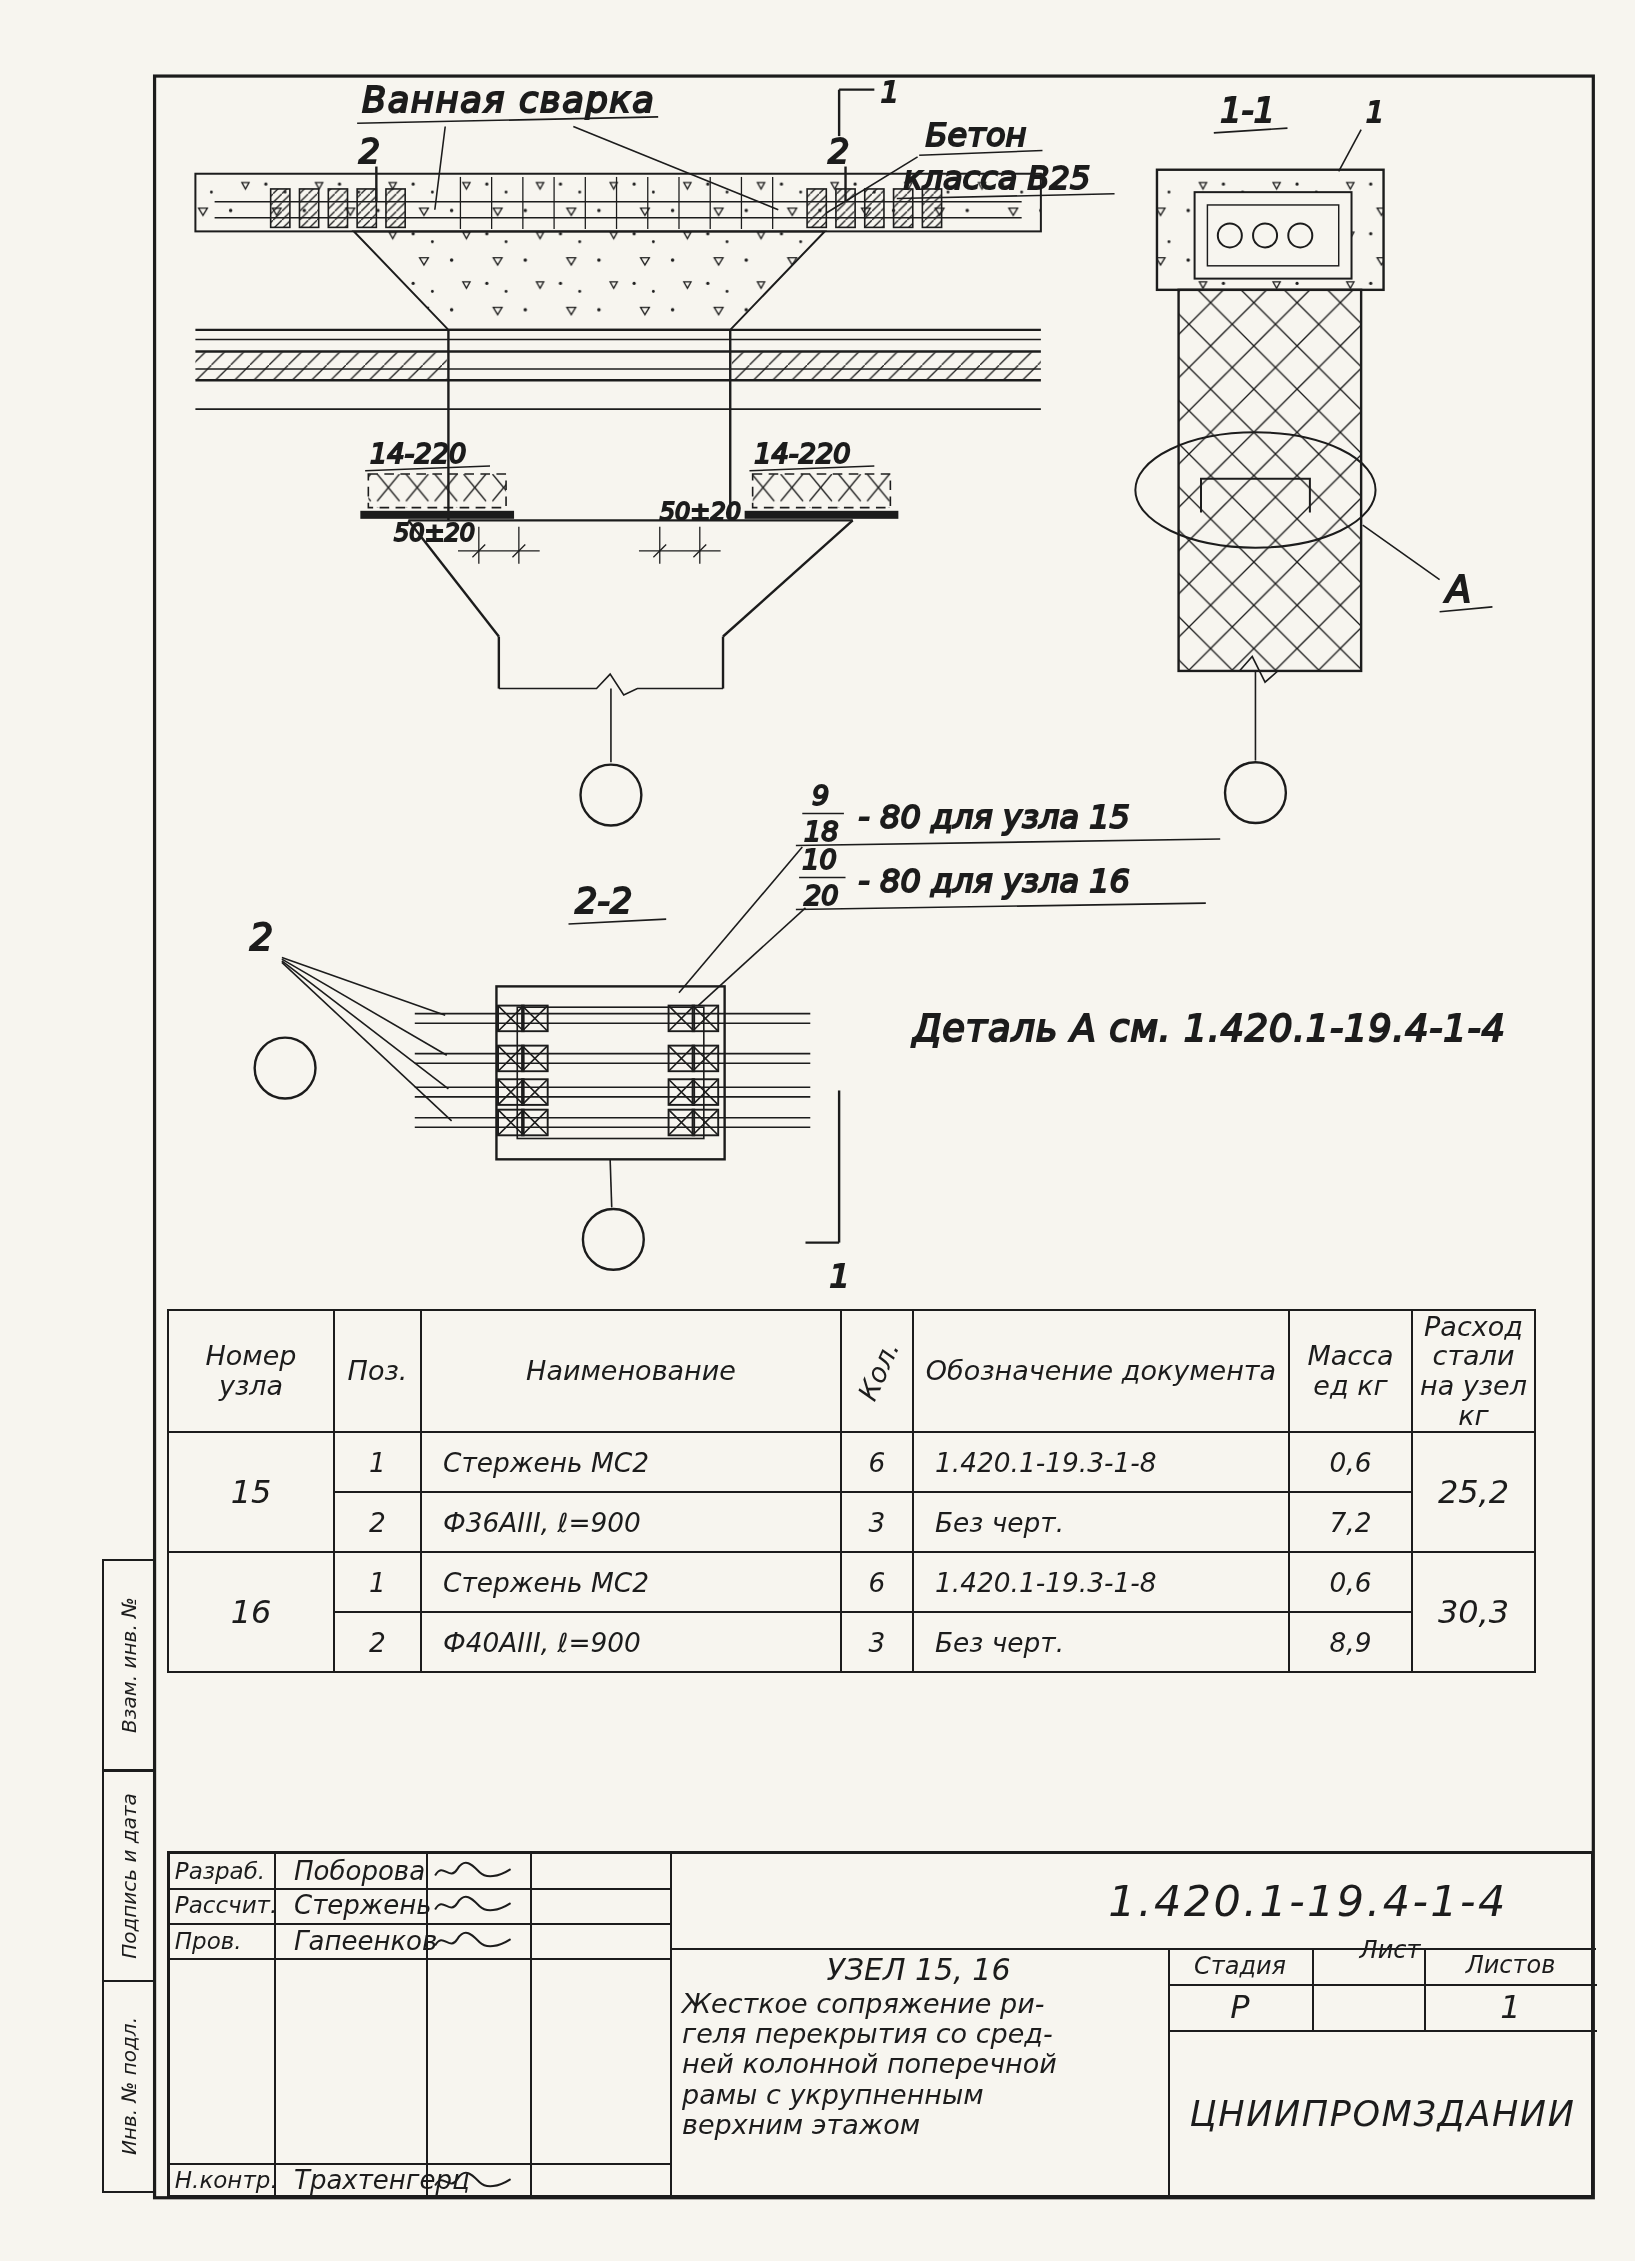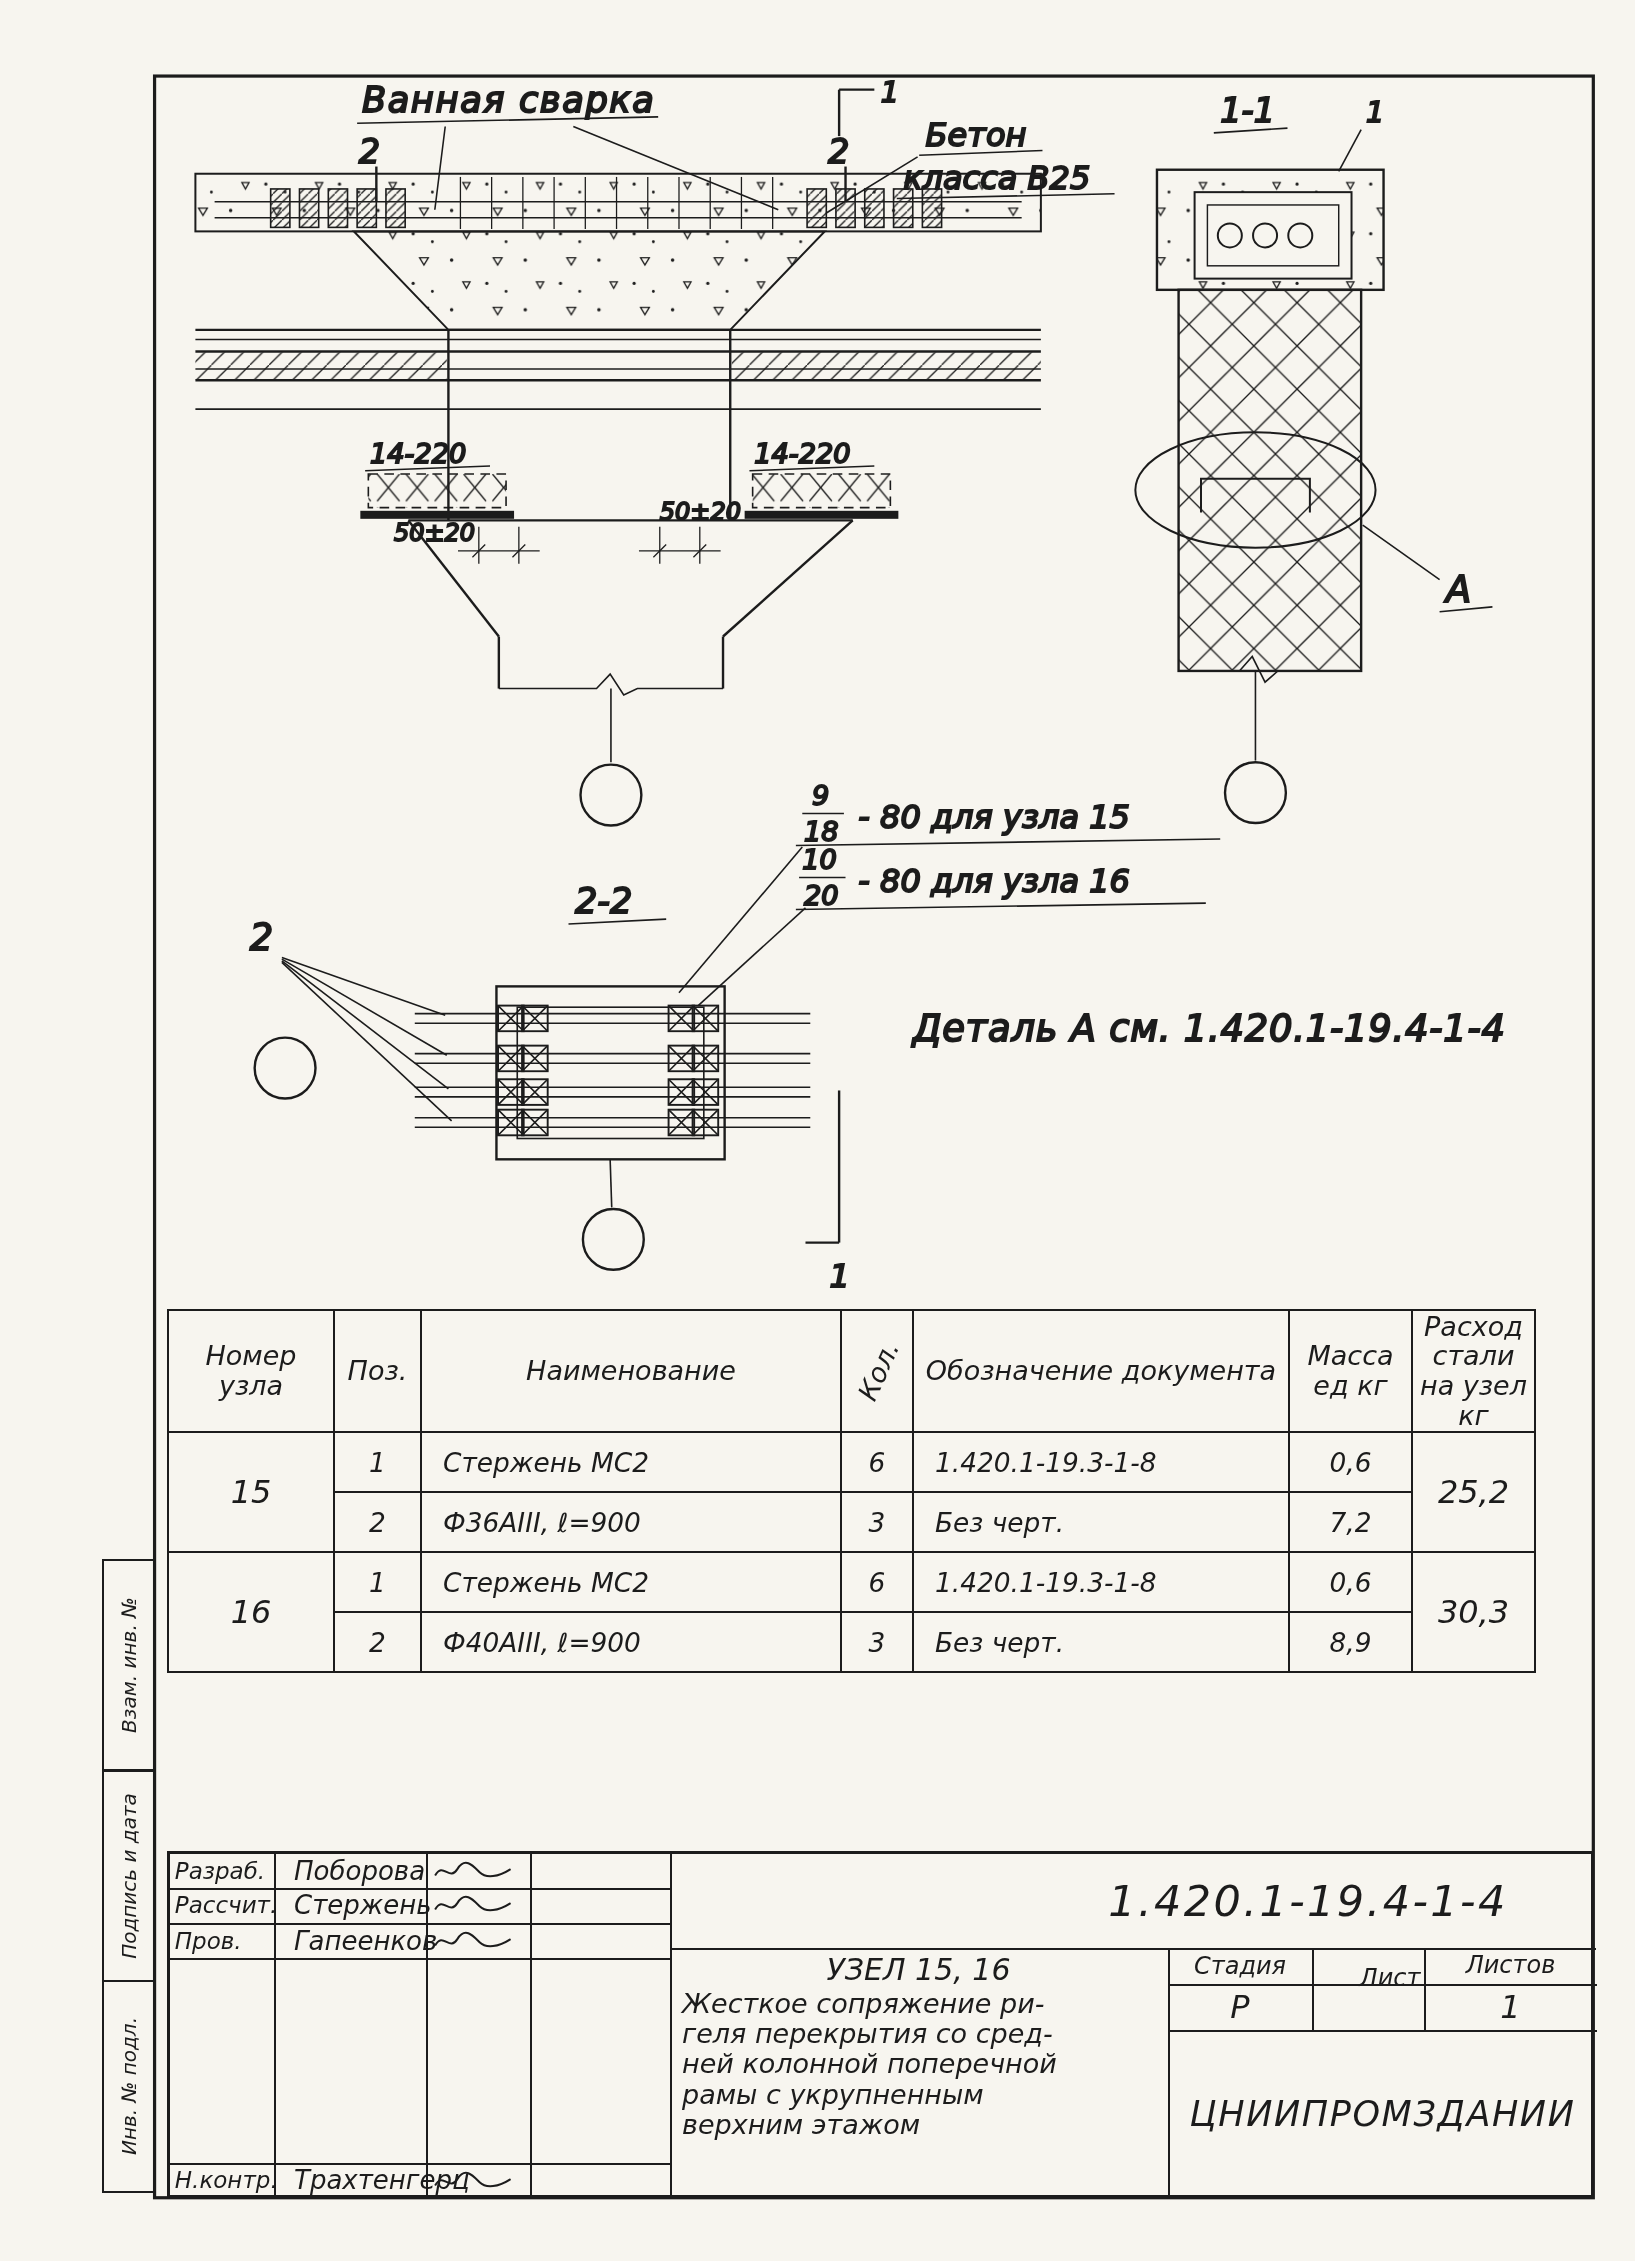--- a/index.html
+++ b/index.html
@@ -390,21 +390,21 @@
   <div class="tcell docnum" style="left:849px;top:0;width:578px;height:94px;justify-content:center;">1.420.1-19.4-1-4</div>
 
   <div class="tcell center subjline" style="left:500px;top:98px;width:497px;height:35px;">УЗЕЛ 15, 16</div>
   <div class="subjtext" style="position:absolute;left:512px;top:135px;width:480px;">Жесткое сопряжение ри-
 геля перекрытия со сред-
 ней колонной поперечной
 рамы с укрупненным
 верхним этажом</div>
 
   <div class="tcell center stghdr" style="left:998px;top:94px;width:144px;height:35px;">Стадия</div>
-  <div class="tcell center stghdr" style="left:1142px;top:106px;width:124px;height:35px;padding-left:16px;">Лист</div>
+  <div class="tcell center stghdr" style="left:1142px;top:78px;width:124px;height:35px;padding-left:16px;">Лист</div>
   <div class="tcell center stghdr" style="left:1254px;top:94px;width:173px;height:34px;">Листов</div>
   <div class="tcell center stgval" style="left:998px;top:130px;width:144px;height:46px;">Р</div>
   <div class="tcell center stgval" style="left:1142px;top:130px;width:112px;height:46px;"></div>
   <div class="tcell center stgval" style="left:1254px;top:130px;width:173px;height:46px;">1</div>
 
   <div class="tcell center orgname" style="left:998px;top:176px;width:429px;height:168px;">ЦНИИПРОМЗДАНИИ</div>
 </div>
 
 <div class="stamps">
   <div class="stamp">

